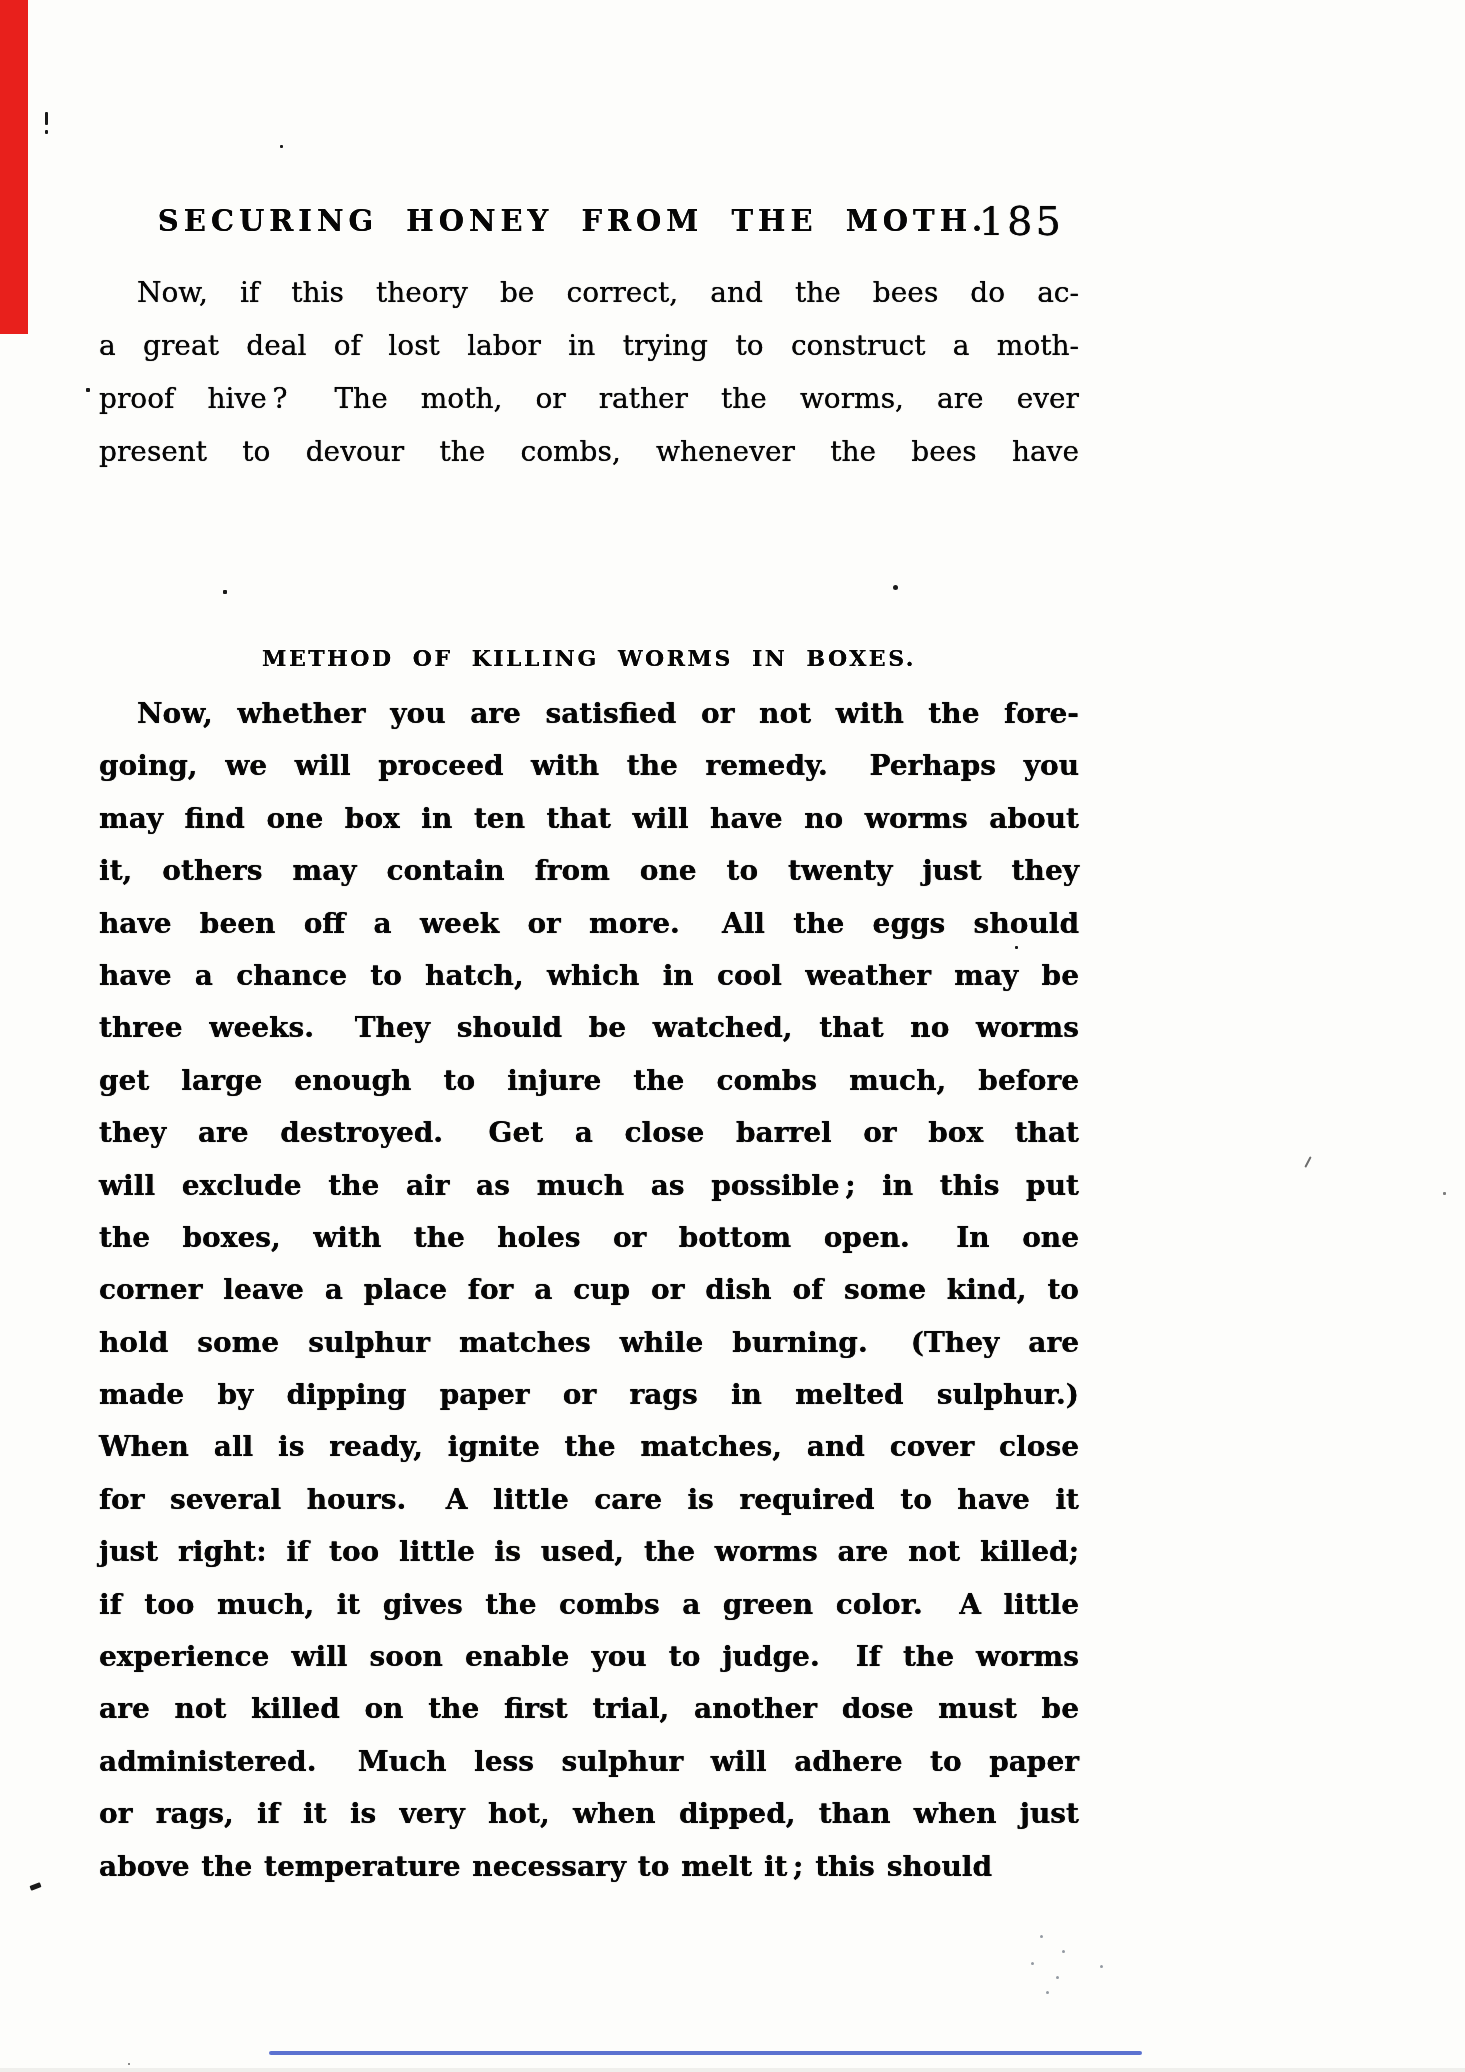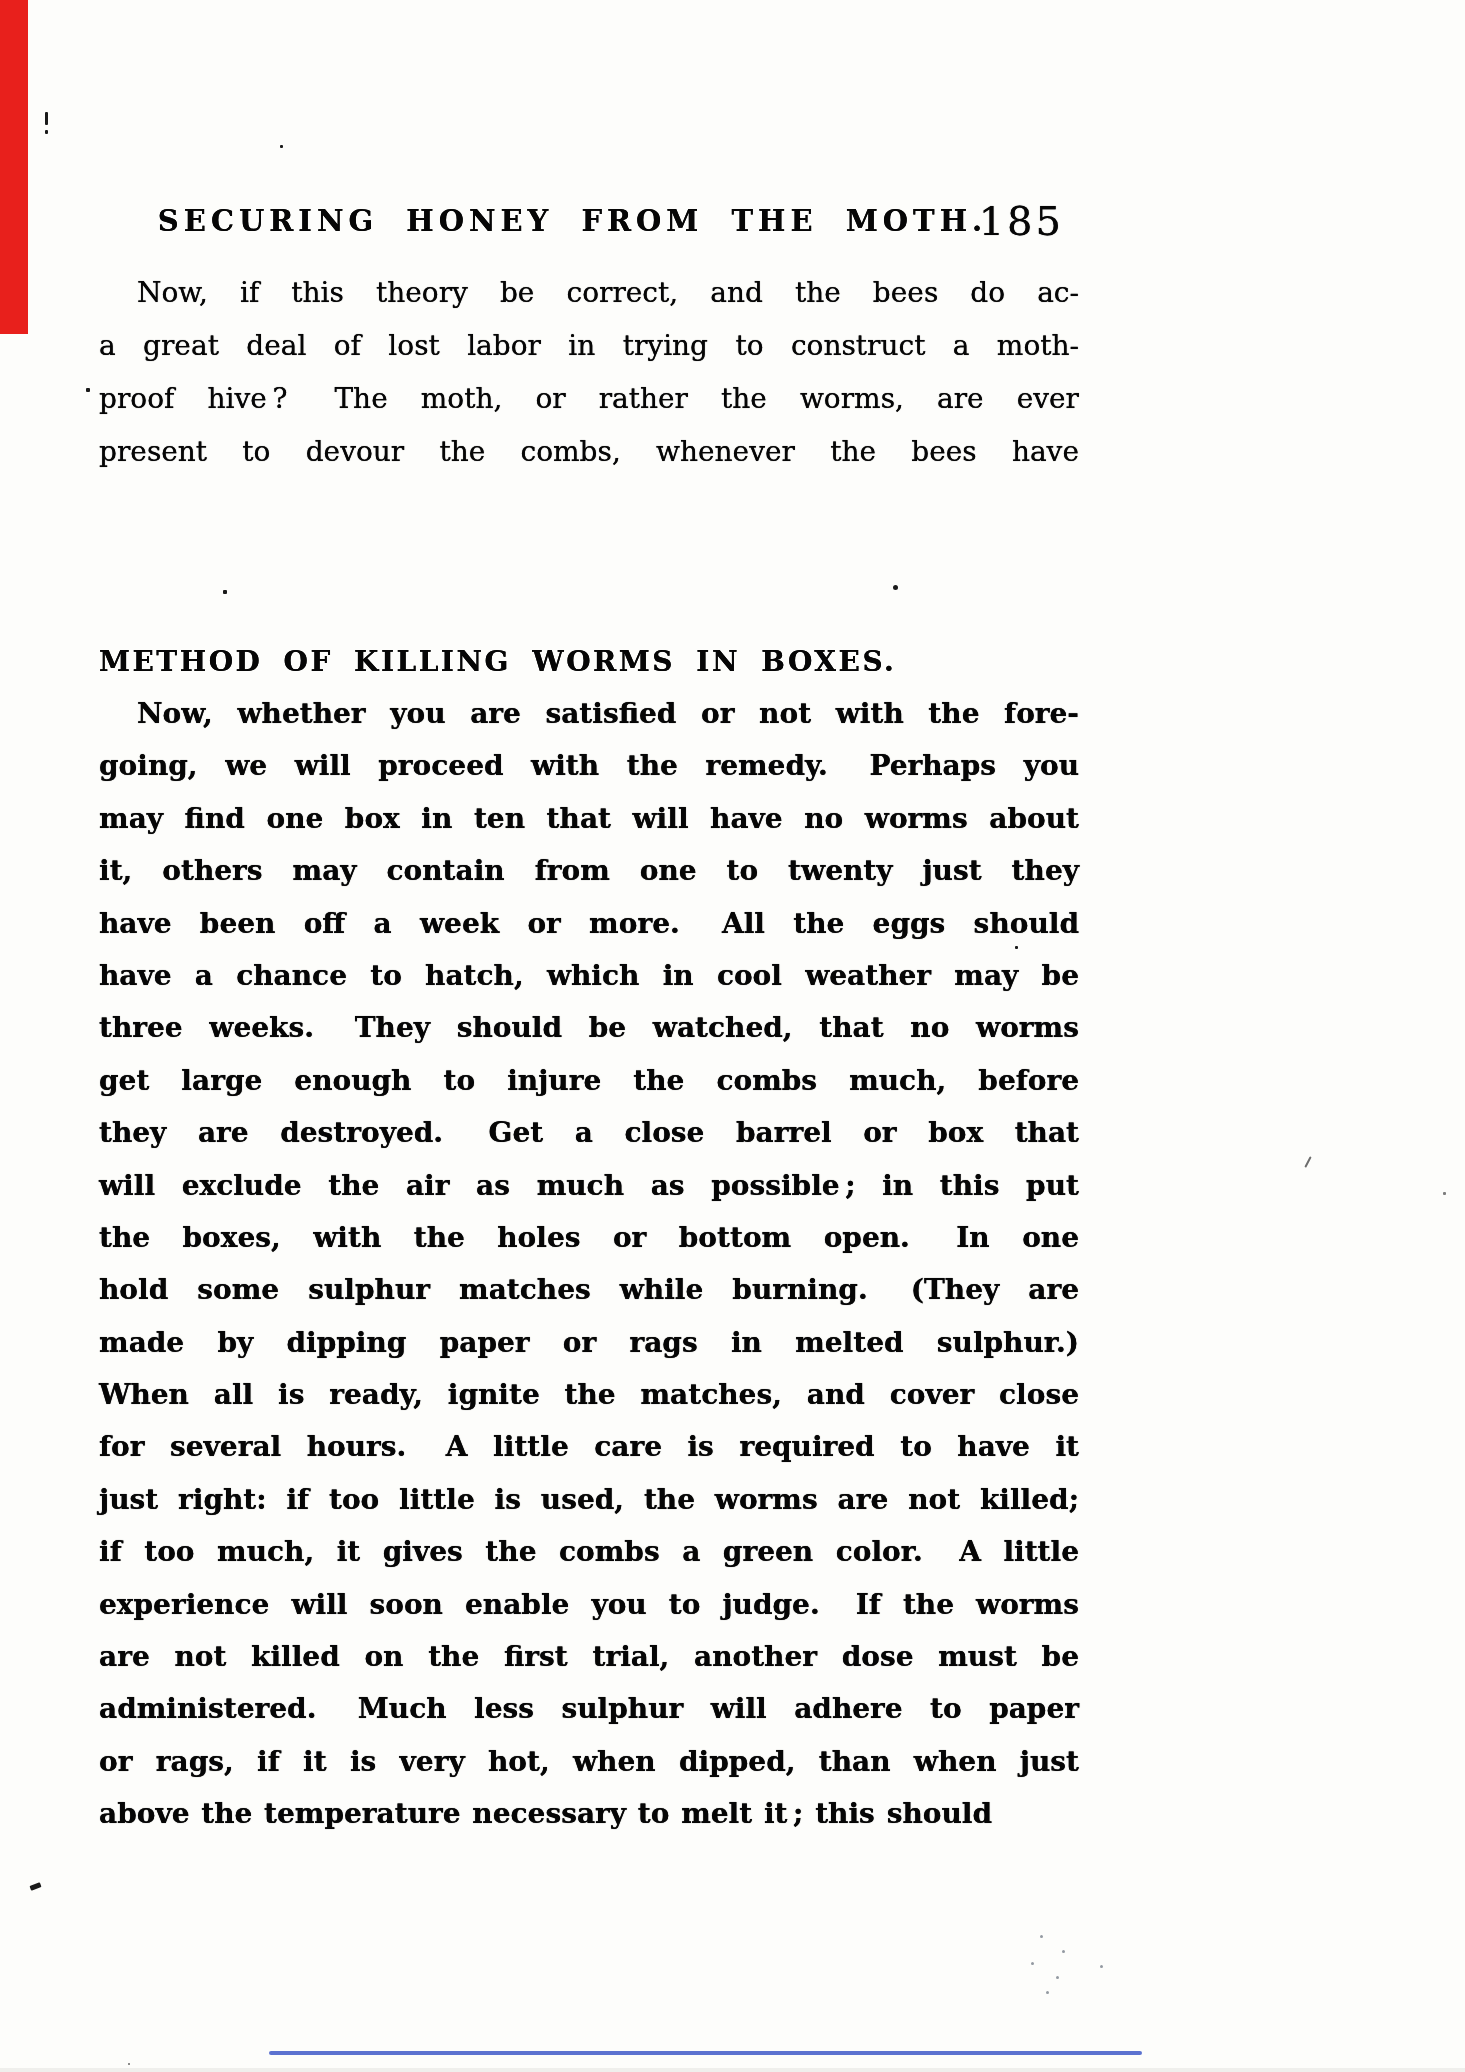--- a/index.html
+++ b/index.html
@@ -61,21 +61,22 @@
   #para1 { top: 266px; }
   #para1 .line { line-height: 53px; height: 53px; }
   #para2 { top: 688px; }
   #para2 .line { line-height: 52.4px; height: 52.4px; font-weight: bold; }
   .line.indent { padding-left: 38px; }
   .line.no-just { text-align-last: left; }
   .section-heading {
     position: absolute;
     left: 99px; top: 645px;
     width: 980px;
-    font-size: 28px;
+    text-align: center;
+    font-size: 22px;
     font-weight: 700;
     letter-spacing: 2.5px;
     word-spacing: 9px;
     text-shadow: 0 0 0.4px currentColor;
     white-space: nowrap;
   }
   .blue-line {
     position: absolute;
     left: 269px; top: 2051px;
     width: 873px; height: 4px;
@@ -121,20 +122,21 @@
     <div class="line">going, we will proceed with the remedy.  Perhaps you</div>
     <div class="line">may find one box in ten that will have no worms about</div>
     <div class="line">it, others may contain from one to twenty just they</div>
     <div class="line">have been off a week or more.  All the eggs should</div>
     <div class="line">have a chance to hatch, which in cool weather may be</div>
     <div class="line">three weeks.  They should be watched, that no worms</div>
     <div class="line">get large enough to injure the combs much, before</div>
     <div class="line">they are destroyed.  Get a close barrel or box that</div>
     <div class="line">will exclude the air as much as possible ; in this put</div>
     <div class="line">the boxes, with the holes or bottom open.  In one</div>
+    <div class="line">corner leave a place for a cup or dish of some kind, to</div>
     <div class="line">hold some sulphur matches while burning.  (They are</div>
     <div class="line">made by dipping paper or rags in melted sulphur.)</div>
     <div class="line">When all is ready, ignite the matches, and cover close</div>
     <div class="line">for several hours.  A little care is required to have it</div>
     <div class="line">just right: if too little is used, the worms are not killed;</div>
     <div class="line">if too much, it gives the combs a green color.  A little</div>
     <div class="line">experience will soon enable you to judge.  If the worms</div>
     <div class="line">are not killed on the first trial, another dose must be</div>
     <div class="line">administered.  Much less sulphur will adhere to paper</div>
     <div class="line">or rags, if it is very hot, when dipped, than when just</div>

